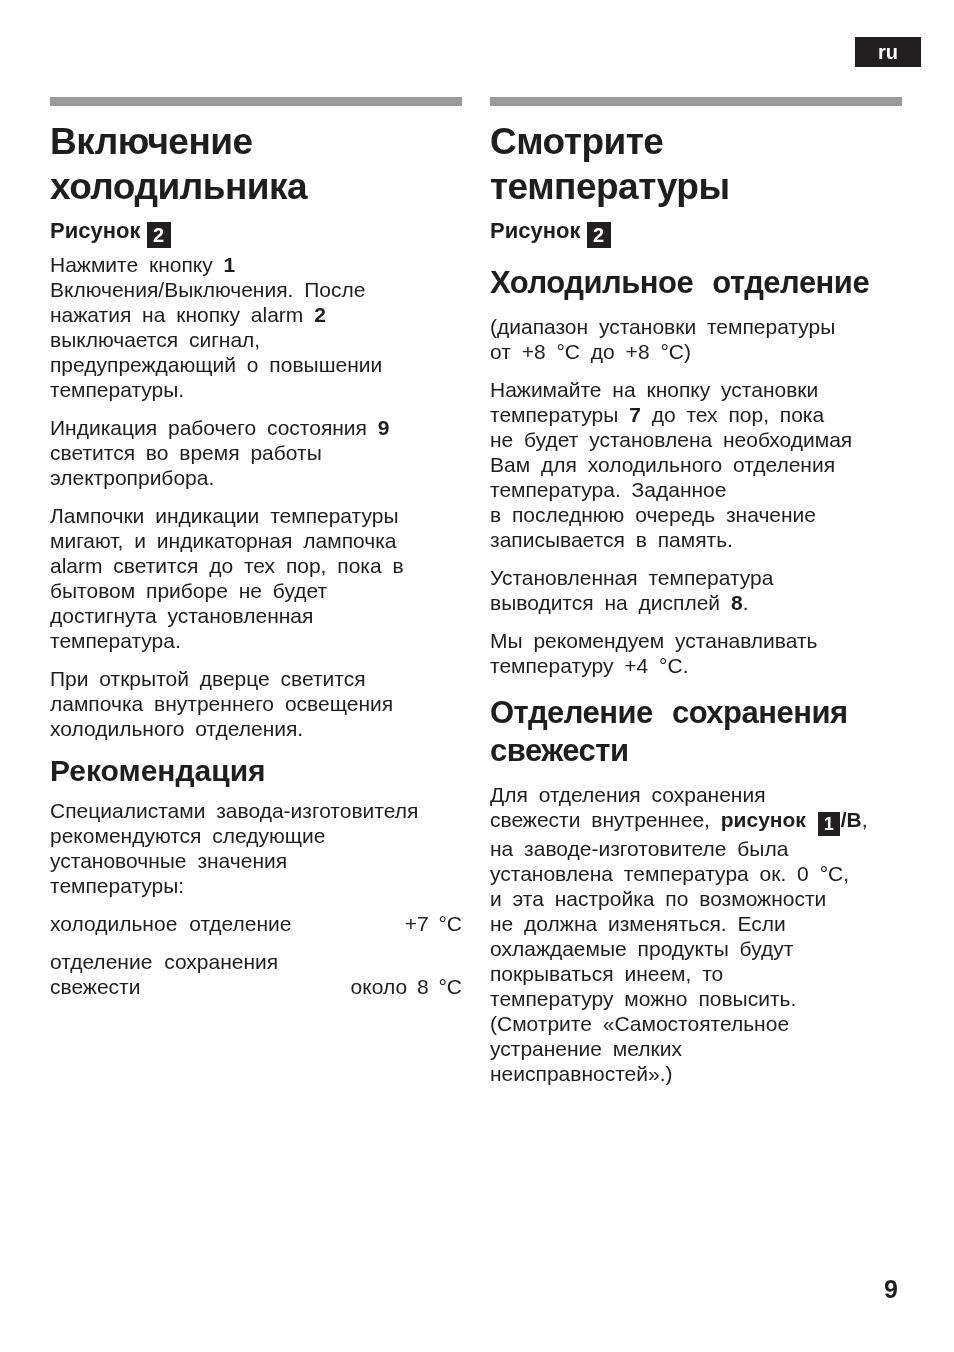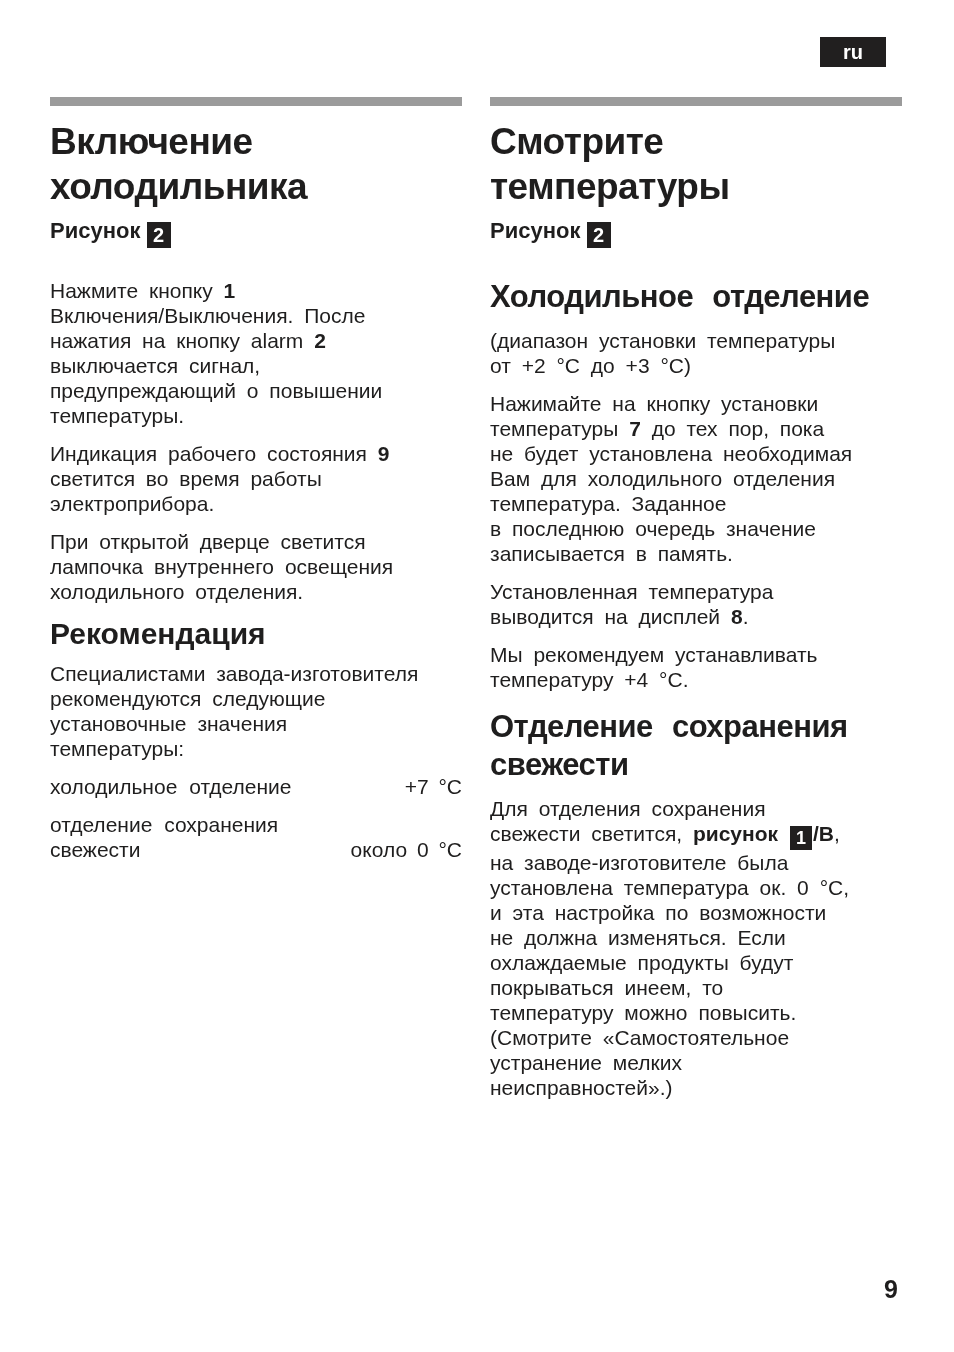--- a/index.html
+++ b/index.html
@@ -2,36 +2,36 @@
 <html><head>
 <meta charset="utf-8">
 <style>
   html,body{margin:0;padding:0;}
   body{
     width:954px;height:1352px;position:relative;background:#ffffff;
     font-family:"Liberation Sans", sans-serif;color:#1f1e1e;
     overflow:hidden;
   }
   .lang-badge{
-    position:absolute;left:820px;top:37px;width:66px;height:30px;
+    position:absolute;left:855px;top:37px;width:66px;height:30px;
     background:#211f1f;color:#ffffff;font-weight:bold;font-size:20px;
     display:flex;align-items:center;justify-content:center;
   }
   .columns{position:absolute;left:50px;top:97px;display:flex;gap:28px;}
   .col{width:412px;}
   .rule{height:9px;background:#9b9b9b;margin:0 0 13px 0;}
   h1{
     font-size:37px;line-height:45px;font-weight:bold;margin:0 0 9px 0;
     white-space:pre;letter-spacing:-0.5px;
   }
   h2{
     font-size:31px;line-height:38px;font-weight:bold;margin:16px 0 12px 0;
     white-space:pre;letter-spacing:-0.5px;word-spacing:11px;
   }
-  .fig{font-size:22px;font-weight:bold;margin:0 0 30px 0;}
+  .fig{font-size:22px;font-weight:bold;margin:0 0 4px 0;}
   .badge{
     display:inline-block;min-width:24px;height:26px;line-height:26px;
     background:#211f1f;color:#ffffff;font-weight:bold;text-align:center;
     font-size:20px;vertical-align:-4px;
   }
   .inline-badge{
     min-width:22px;height:24px;line-height:24px;font-size:18px;
     vertical-align:-3px;margin:0 1px;
   }
   p.body{
@@ -65,62 +65,68 @@
     <p class="fig"><span>Рисунок</span> <span class="badge">2</span></p>
     <p class="body"><span>Нажмите кнопку </span><span class="b">1</span><span>
 Включения/Выключения. После
 нажатия на кнопку alarm </span><span class="b">2</span><span>
 выключается сигнал,
 предупреждающий о повышении
 температуры.</span></p>
     <p class="body"><span>Индикация рабочего состояния </span><span class="b">9</span><span>
 светится во время работы
 электроприбора.</span></p>
+    <p class="body">Лампочки индикации температуры
+мигают, и индикаторная лампочка
+alarm светится до тех пор, пока в
+бытовом приборе не будет
+достигнута установленная
+температура.</p>
     <p class="body">При открытой дверце светится
 лампочка внутреннего освещения
 холодильного отделения.</p>
     <p class="sub">Рекомендация</p>
     <p class="body">Специалистами завода-изготовителя
 рекомендуются следующие
 установочные значения
 температуры:</p>
     <div class="temp-row">
       <span class="temp-label">холодильное отделение</span>
       <span class="temp-value">+7 °C</span>
     </div>
     <div class="temp-row">
       <span class="temp-label">отделение сохранения
 свежести</span>
-      <span class="temp-value">около 0 °C</span>
+      <span class="temp-value">около 8 °C</span>
     </div>
   </section>
 
   <section class="col">
     <div class="rule"></div>
     <h1>Смотрите
 температуры</h1>
     <p class="fig"><span>Рисунок</span> <span class="badge">2</span></p>
     <h2>Холодильное отделение</h2>
     <p class="body">(диапазон установки температуры
-от +2 °C до +3 °C)</p>
+от +8 °C до +8 °C)</p>
     <p class="body"><span>Нажимайте на кнопку установки
 температуры </span><span class="b">7</span><span> до тех пор, пока
 не будет установлена необходимая
 Вам для холодильного отделения
 температура. Заданное
 в последнюю очередь значение
 записывается в память.</span></p>
     <p class="body"><span>Установленная температура
 выводится на дисплей </span><span class="b">8</span><span>.</span></p>
     <p class="body">Мы рекомендуем устанавливать
 температуру +4 °C.</p>
     <h2>Отделение сохранения
 свежести</h2>
     <p class="body"><span>Для отделения сохранения
-свежести светится, </span><span class="b">рисунок </span><span class="badge inline-badge">1</span><span class="b">/B</span><span>,
+свежести внутреннее, </span><span class="b">рисунок </span><span class="badge inline-badge">1</span><span class="b">/B</span><span>,
 на заводе-изготовителе была
 установлена температура ок. 0 °C,
 и эта настройка по возможности
 не должна изменяться. Если
 охлаждаемые продукты будут
 покрываться инеем, то
 температуру можно повысить.
 (Смотрите «Самостоятельное
 устранение мелких
 неисправностей».)</span></p>

